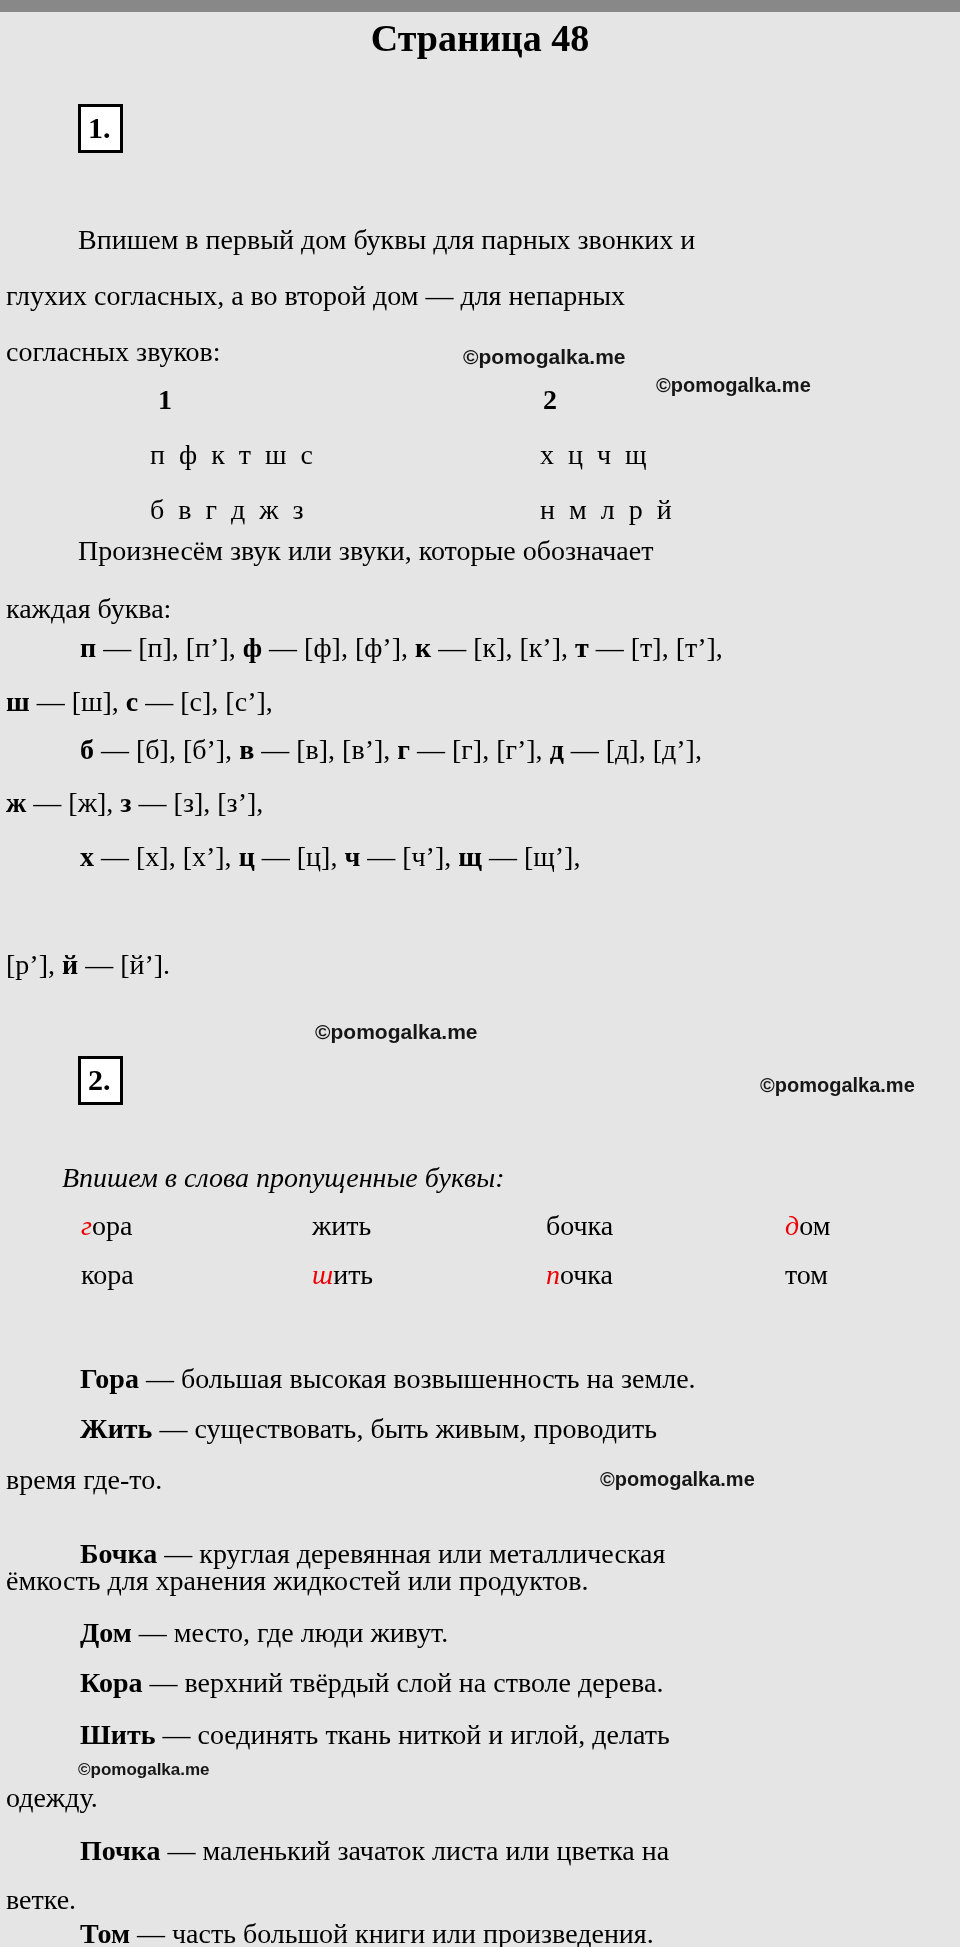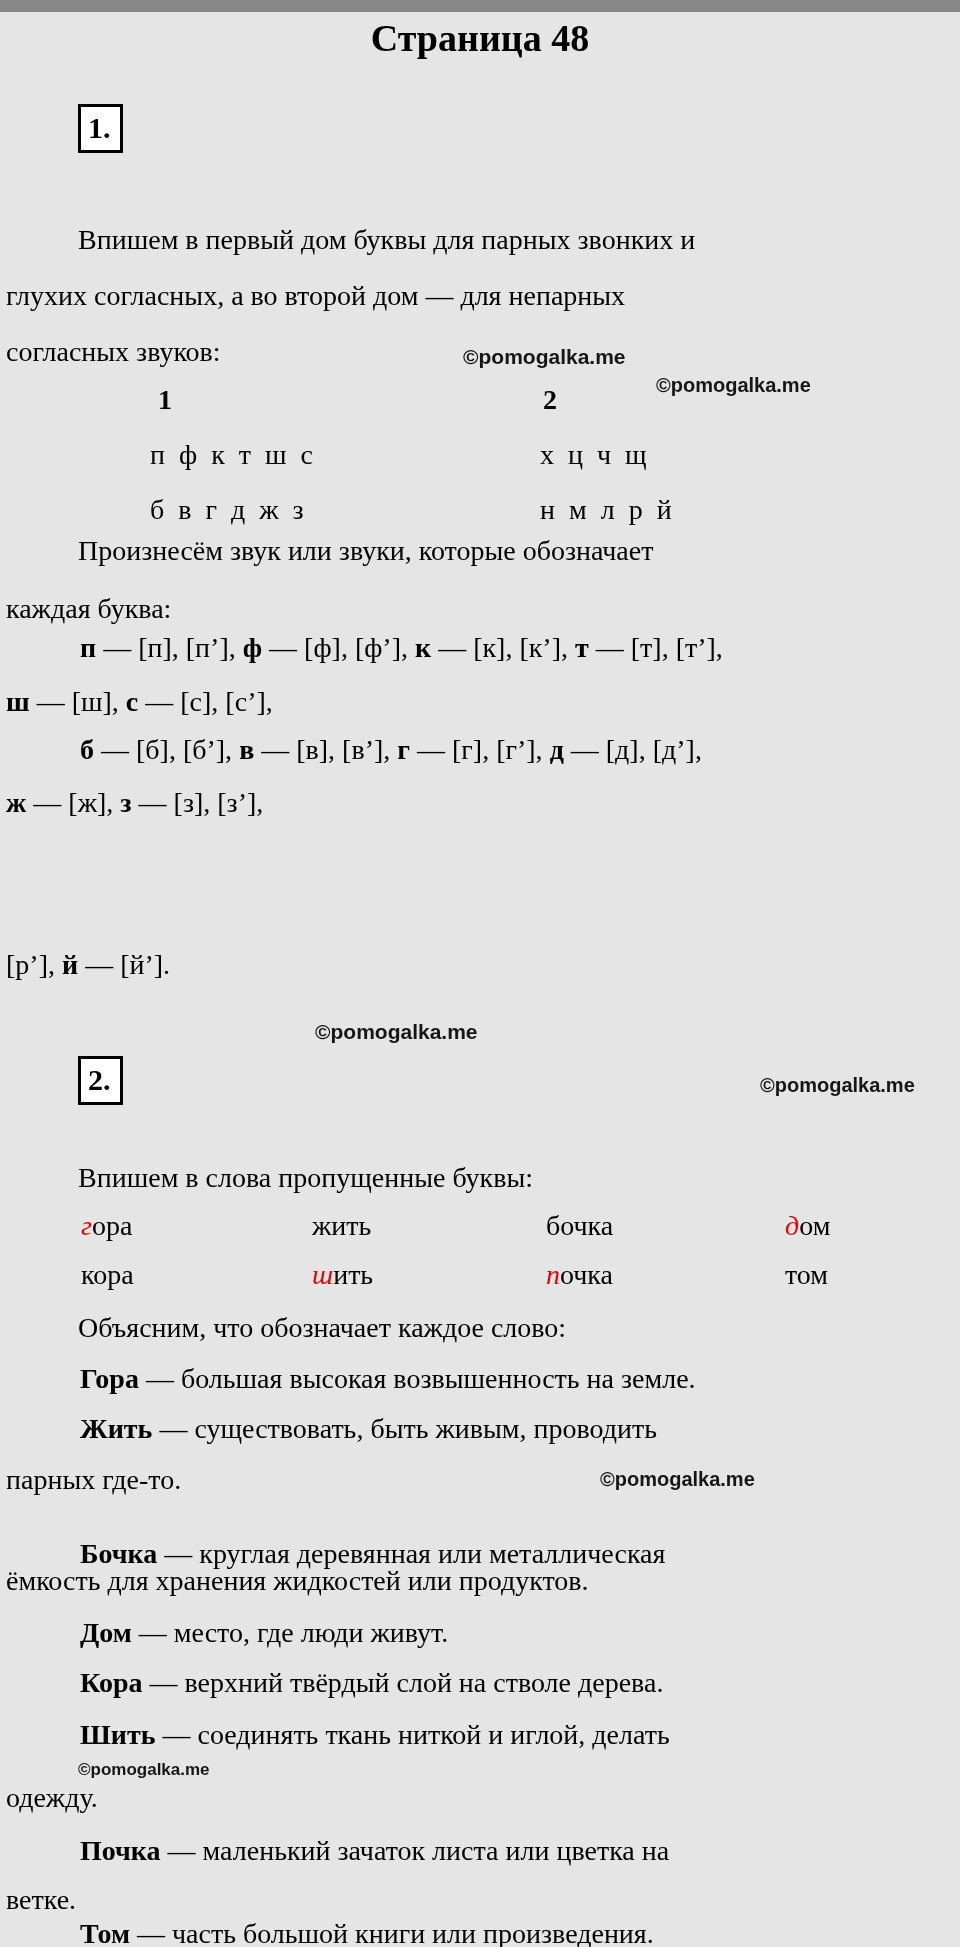--- a/index.html
+++ b/index.html
@@ -73,47 +73,47 @@
   <div class="line house-row" style="left:150px;top:482px;">б в г д ж з</div>
   <div class="line house-row" style="left:540px;top:482px;text-align:right;">н м л р й</div>
 
   <div class="line" style="left:78px;top:523px;">Произнесём звук или звуки, которые обозначает</div>
   <div class="line" style="left:6px;top:581px;">каждая буква:</div>
 
   <div class="line" style="left:80px;top:620px;"><span style="font-weight: bold;">п</span><span> — [п], [п’], </span><span style="font-weight: bold;">ф</span><span> — [ф], [ф’], </span><span style="font-weight: bold;">к</span><span> — [к], [к’], </span><span style="font-weight: bold;">т</span><span> — [т], [т’],</span></div>
   <div class="line" style="left:6px;top:674px;"><span style="font-weight: bold;">ш</span><span> — [ш], </span><span style="font-weight: bold;">с</span><span> — [с], [с’],</span></div>
   <div class="line" style="left:80px;top:722px;"><span style="font-weight: bold;">б</span><span> — [б], [б’], </span><span style="font-weight: bold;">в</span><span> — [в], [в’], </span><span style="font-weight: bold;">г</span><span> — [г], [г’], </span><span style="font-weight: bold;">д</span><span> — [д], [д’],</span></div>
   <div class="line" style="left:6px;top:775px;"><span style="font-weight: bold;">ж</span><span> — [ж], </span><span style="font-weight: bold;">з</span><span> — [з], [з’],</span></div>
+  <div class="line" style="left:80px;top:829px;"><span style="font-weight: bold;">х</span><span> — [х], [х’], </span><span style="font-weight: bold;">ц</span><span> — [ц], </span><span style="font-weight: bold;">ч</span><span> — [ч’], </span><span style="font-weight: bold;">щ</span><span> — [щ’],</span></div>
   <div class="line" style="left:6px;top:937px;"><span>[р’], </span><span style="font-weight: bold;">й</span><span> — [й’].</span></div>
 
   <div class="wm" style="left:315px;top:1008px;">©pomogalka.me</div>
 
   <div class="task-box" style="left:78px;top:1044px;">
     <span>2.</span>
   </div>
 
   <div class="wm mid" style="left:760px;top:1062px;">©pomogalka.me</div>
 
-  <div class="line" style="left:78px;top:1150px;">Впишем в слова пропущенные буквы:</div>
+  <div class="line" style="left:62px;top:1150px;font-style:italic;">Впишем в слова пропущенные буквы:</div>
 
   <div class="line" style="left:81px;top:1198px;"><span style="font-style: italic; color: rgb(238, 0, 0);">г</span><span>ора</span></div>
   <div class="line" style="left:312px;top:1198px;"><span>жить</span></div>
   <div class="line" style="left:546px;top:1198px;"><span>бочка</span></div>
   <div class="line" style="left:785px;top:1198px;"><span style="font-style: italic; color: rgb(238, 0, 0);">д</span><span>ом</span></div>
 
   <div class="line" style="left:81px;top:1247px;"><span>кора</span></div>
   <div class="line" style="left:312px;top:1247px;"><span style="font-style: italic; color: rgb(238, 0, 0);">ш</span><span>ить</span></div>
   <div class="line" style="left:546px;top:1247px;"><span style="font-style: italic; color: rgb(238, 0, 0);">п</span><span>очка</span></div>
   <div class="line" style="left:785px;top:1247px;"><span>том</span></div>
 
-  <div class="line" style="left:78px;top:1300px;">Объясним, что обозначает каждое слово:</div>
 
   <div class="line" style="left:80px;top:1401px;"><span style="font-weight: bold;">Жить</span><span> — существовать, быть живым, проводить</span></div>
   <div class="line" style="left:80px;top:1351px;"><span style="font-weight: bold;">Гора</span><span> — большая высокая возвышенность на земле.</span></div>
-  <div class="line" style="left:6px;top:1452px;"><span>парных где-то.</span></div>
+  <div class="line" style="left:6px;top:1452px;"><span>время где-то.</span></div>
   <div class="wm mid" style="left:600px;top:1456px;">©pomogalka.me</div>
   <div class="line" style="left:80px;top:1526px;font-family:Liberation Serif, serif;"><span style="font-weight: bold;">Бочка</span><span> — круглая деревянная или металлическая</span></div>
   <div class="line" style="left:6px;top:1553px;"><span>ёмкость для хранения жидкостей или продуктов.</span></div>
   <div class="line" style="left:80px;top:1605px;text-align:right;"><span style="font-weight: bold;">Дом</span><span> — место, где люди живут.</span></div>
   <div class="line" style="left:80px;top:1655px;"><span style="font-weight: bold;">Кора</span><span> — верхний твёрдый слой на стволе дерева.</span></div>
   <div class="line" style="left:80px;top:1707px;text-align:right;"><span style="font-weight: bold;">Шить</span><span> — соединять ткань ниткой и иглой, делать</span></div>
   <div class="wm small" style="left:78px;top:1748px;">©pomogalka.me</div>
   <div class="line" style="left:6px;top:1770px;"><span>одежду.</span></div>
   <div class="line" style="left:80px;top:1823px;"><span style="font-weight: bold;">Почка</span><span> — маленький зачаток листа или цветка на</span></div>
   <div class="line" style="left:6px;top:1872px;"><span>ветке.</span></div>

